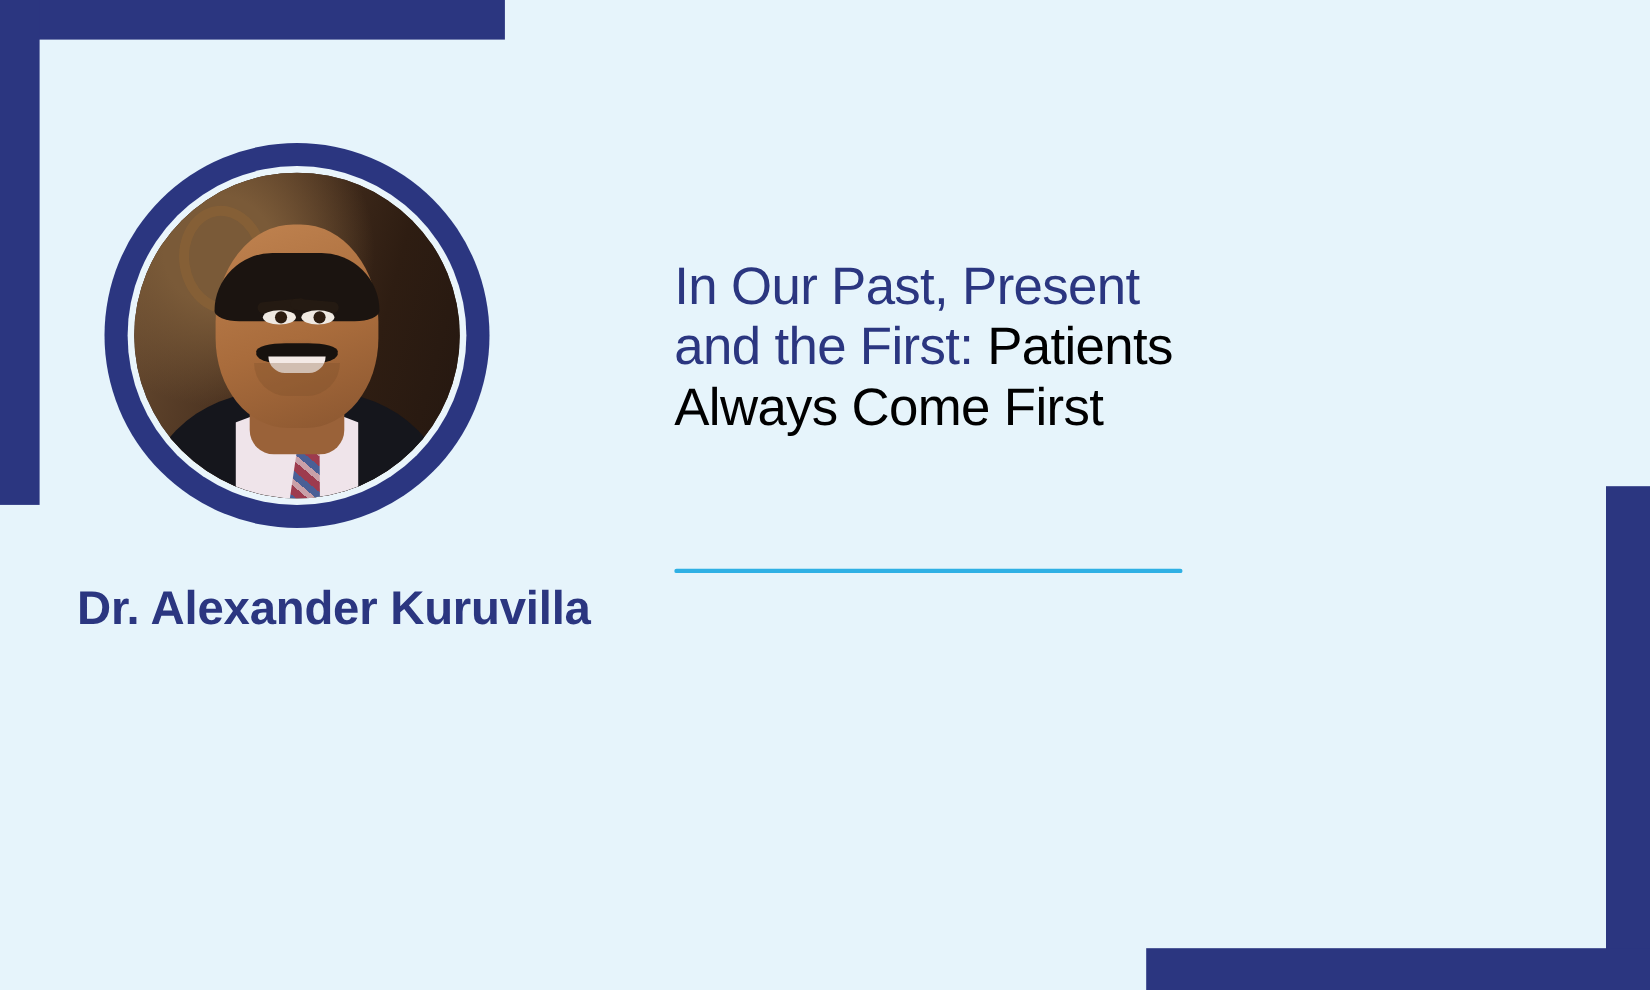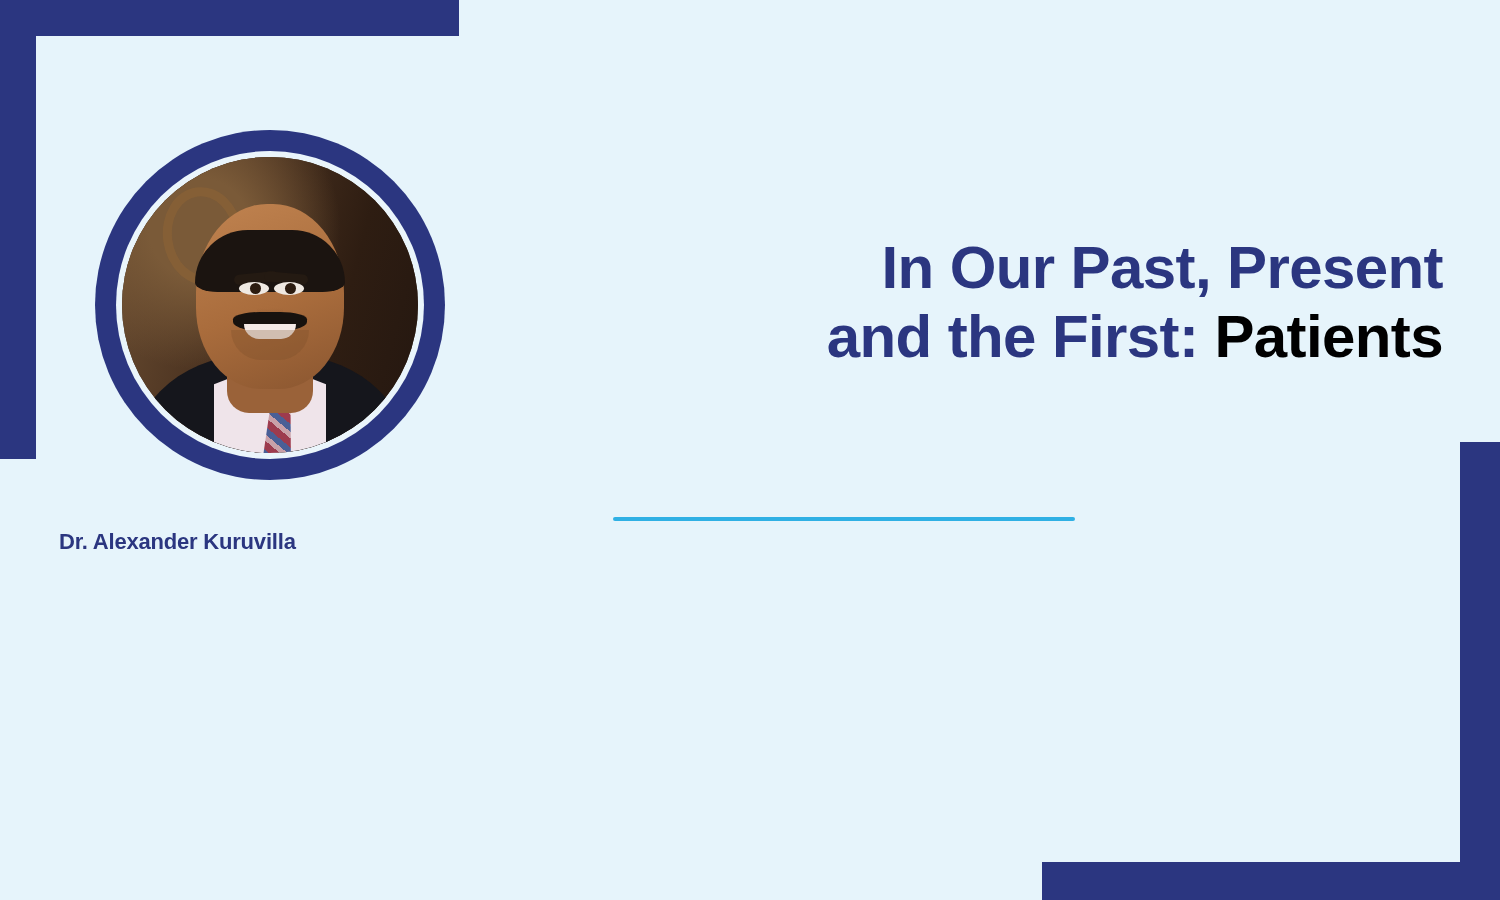--- a/index.html
+++ b/index.html
@@ -233,43 +233,42 @@
     transform: translateX(-50%);
     width: 78px;
     height: 30px;
     border-radius: 0 0 40px 40px;
     background: rgba(120,74,40,.28);
   }
 
   
   .speaker-name {
     position: absolute;
-    left: 59px;
+    left: 70px;
     top: 529px;
-    font-size: 22px;
+    font-size: 43px;
     font-weight: 700;
     color: #2b3680;
     letter-spacing: -0.2px;
     white-space: nowrap;
   }
 
   
   .headline {
     position: absolute;
     left: 613px;
     top: 233px;
     width: 830px;
   }
   .headline-line {
-    font-size: 60px;
-    font-weight: 700;
+    font-size: 48px;
+    font-weight: 400;
     line-height: 1.15;
     letter-spacing: -0.6px;
     white-space: nowrap;
-    text-align: right;
   }
   .nv { color: #2b3680; }
   .cy { color: #000000; }
   .accent-rule {
     position: absolute;
     left: 613px;
     top: 517px;
     width: 462px;
     height: 4px;
     background: #2fb0e4;
@@ -312,17 +311,20 @@
 
   <div class="speaker-name">Dr. Alexander Kuruvilla</div>
 
   <div class="headline">
     <div class="headline-line">
       <span class="nv">In Our Past, Present</span>
     </div>
     <div class="headline-line">
       <span class="nv">and the First: </span><span class="cy">Patients</span>
     </div>
+    <div class="headline-line">
+      <span class="cy">Always Come First</span>
+    </div>
   </div>
 
   <div class="accent-rule"></div>
 
 </div>
 
 </body></html>

